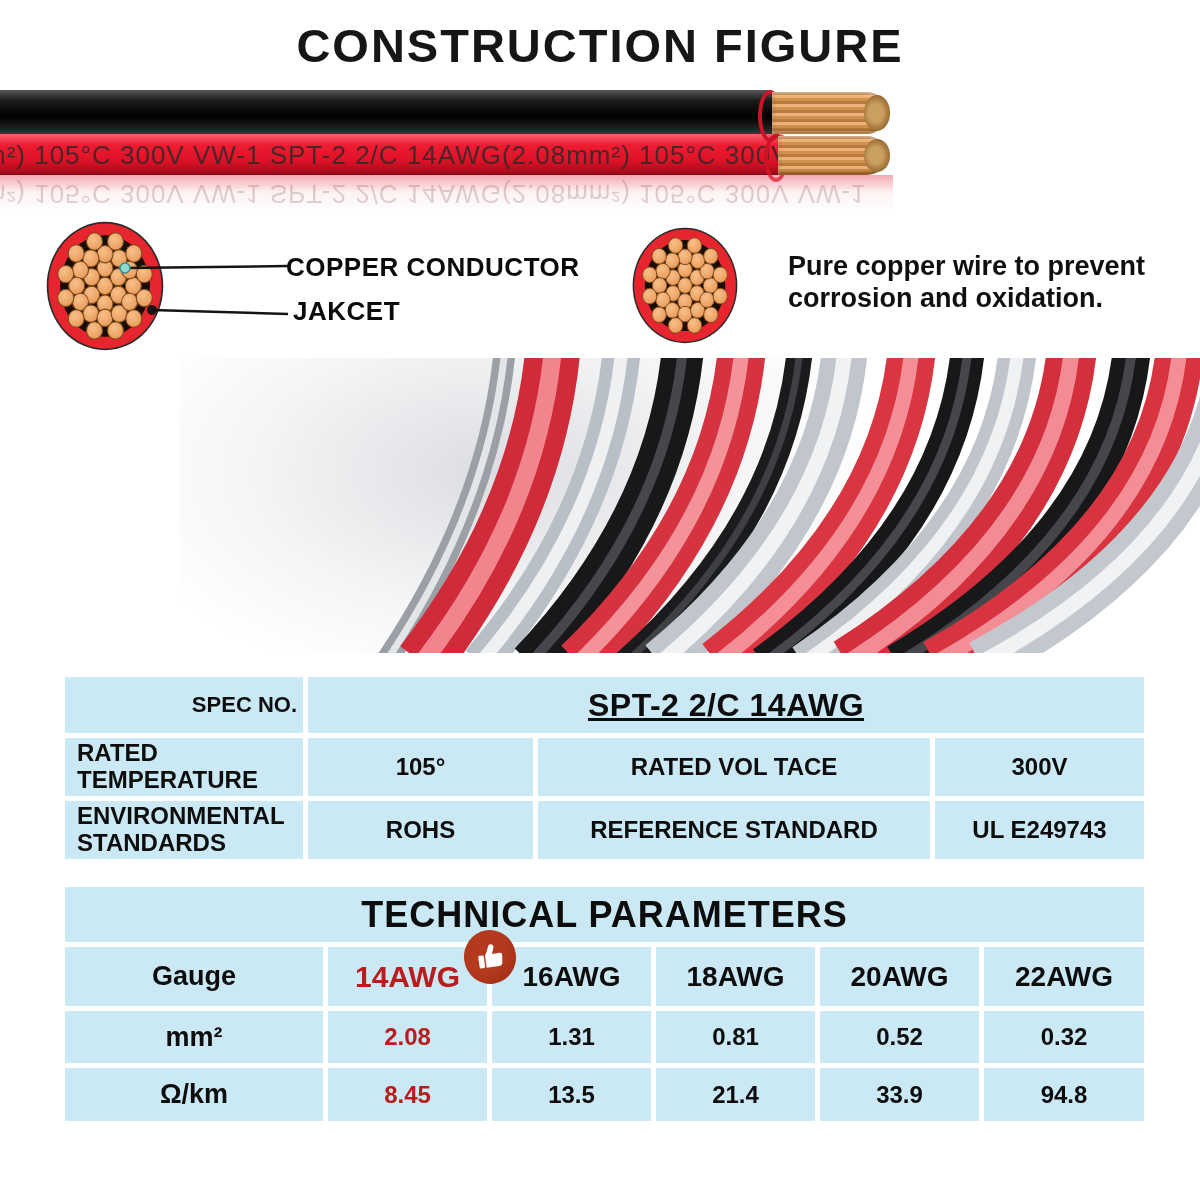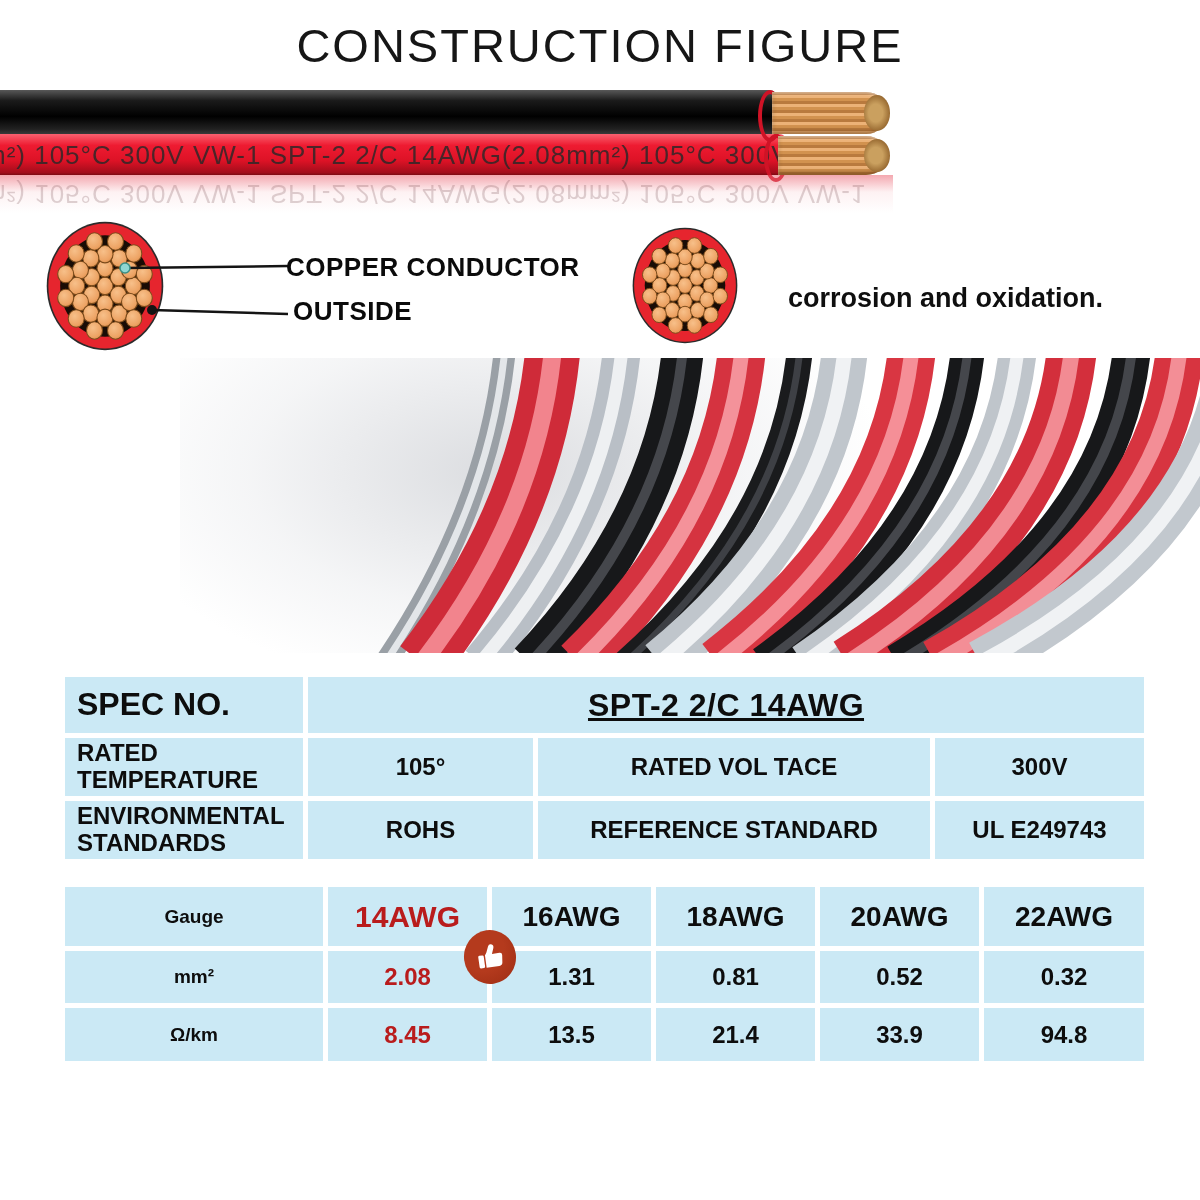--- a/index.html
+++ b/index.html
@@ -3,21 +3,21 @@
 <meta charset="utf-8">
 <style>
   html,body{margin:0;padding:0;}
   body{
     width:1200px;height:1200px;position:relative;background:#ffffff;
     font-family:"Liberation Sans", sans-serif;color:#0d0d0d;overflow:hidden;
   }
   
   .page-title{
     position:absolute;top:18px;left:0;width:1200px;text-align:center;
-    font-size:47px;font-weight:400;letter-spacing:2px;color:#161616;
+    font-size:47px;font-weight:700;letter-spacing:2px;color:#161616;
   }
   
   .wire-photo{position:absolute;top:86px;left:0;width:1200px;height:130px;}
   .wire-black{
     position:absolute;left:0;top:4px;width:779px;height:48px;
     border-radius:0 10px 10px 0;
     background:linear-gradient(180deg,#585858 0%,#1b1b1b 22%,#000 55%,#222 82%,#4d4d4d 100%);
   }
   .wire-red{
     position:absolute;left:0;top:48px;width:787px;height:41px;
@@ -77,26 +77,26 @@
     background:#4a4a4a;
   }
   table.grid td{
     background:#cbe9f5;border:5px solid #ffffff;text-align:center;vertical-align:middle;
     font-weight:bold;color:#0d0d0d;padding:2px 6px;
   }
   table.grid{border:3px solid #4a4a4a;}
   .spec-table{top:672px;width:1084px;}
   .spec-table td{font-size:24px;}
   .spec-table td.lbl{text-align:left;padding-left:12px;font-size:24px;line-height:1.12;}
-  .spec-table td.spec-no{font-size:32px;}
+  .spec-table td.spec-no{font-size:22px;text-align:right;}
   .spec-table td.spec-val{font-size:32px;letter-spacing:0.5px;text-decoration:underline;}
   .tech-table{top:882px;width:1084px;}
   .tech-table td{font-size:24px;}
   .tech-table td.tp-title{font-size:36px;letter-spacing:1px;}
-  .tech-table td.gauge-lbl{font-size:19px;}
+  .tech-table td.gauge-lbl{font-size:27px;}
   .tech-table td.col-head{font-size:28px;}
   .tech-table td.od-lbl .l1{font-size:24px;display:block;line-height:1.05;}
   .tech-table td.od-lbl .l2{font-size:22px;display:block;line-height:1.05;}
   .tech-table td.hl{color:#b91c1c;}
   .tech-table td.hl.col-head{font-size:30px;}
   
   .badge{
     position:absolute;left:464px;top:930px;width:52px;height:54px;border-radius:50%;
     background:radial-gradient(circle at 38% 35%, #b43a1d 0 45%, #9c2c13 100%);
     display:flex;align-items:center;justify-content:center;
@@ -213,24 +213,24 @@
 </svg>
 
 <svg class="annot-svg" viewBox="0 0 800 180">
   <line x1="125" y1="48" x2="288" y2="46" stroke="#141414" stroke-width="2.5"></line>
   <circle cx="125" cy="48" r="5" fill="#8fd7d2" stroke="#3b8f86" stroke-width="1.5"></circle>
   <line x1="152" y1="90" x2="288" y2="94" stroke="#141414" stroke-width="2.5"></line>
   <circle cx="152" cy="90" r="5" fill="#141414"></circle>
 </svg>
 
 <div class="callout-label copper">COPPER CONDUCTOR</div>
-<div class="callout-label jacket">OUTSIDE</div>
+<div class="callout-label jacket">JAKCET</div>
 
 <div class="note-text">
-  <br>
+  <span>Pure copper wire to prevent</span><br>
   <span>corrosion and oxidation.</span>
 </div>
 
 <div class="coil-wrap">
   <div class="coil-wash"></div>
   <svg class="coil-svg" viewBox="0 0 1200 295">
 
     <g fill="none" stroke-linecap="butt">
       <path d="M 505 -10 Q 490 150 385 305" stroke="#9aa0a6" stroke-width="22"></path>
       <path d="M 505 -10 Q 490 150 385 305" stroke="#e3e6e9" stroke-width="7"></path>
@@ -307,20 +307,23 @@
 <table class="grid tech-table">
   <colgroup>
       <col style="width:263px">
       <col style="width:164px">
       <col style="width:164px">
       <col style="width:164px">
       <col style="width:164px">
       <col style="width:165px">
     </colgroup>
   <tbody>
+      <tr style="height:60px">
+    <td class="tp-title" colspan="6">TECHNICAL PARAMETERS</td>
+  </tr>
   <tr style="height:64px">
     <td class="gauge-lbl">Gauge</td>
     <td class="col-head hl">14AWG</td>
     <td class="col-head">16AWG</td>
     <td class="col-head">18AWG</td>
     <td class="col-head">20AWG</td>
     <td class="col-head">22AWG</td>
   </tr>
   <tr style="height:57px">
     <td class="gauge-lbl">mm²</td>

